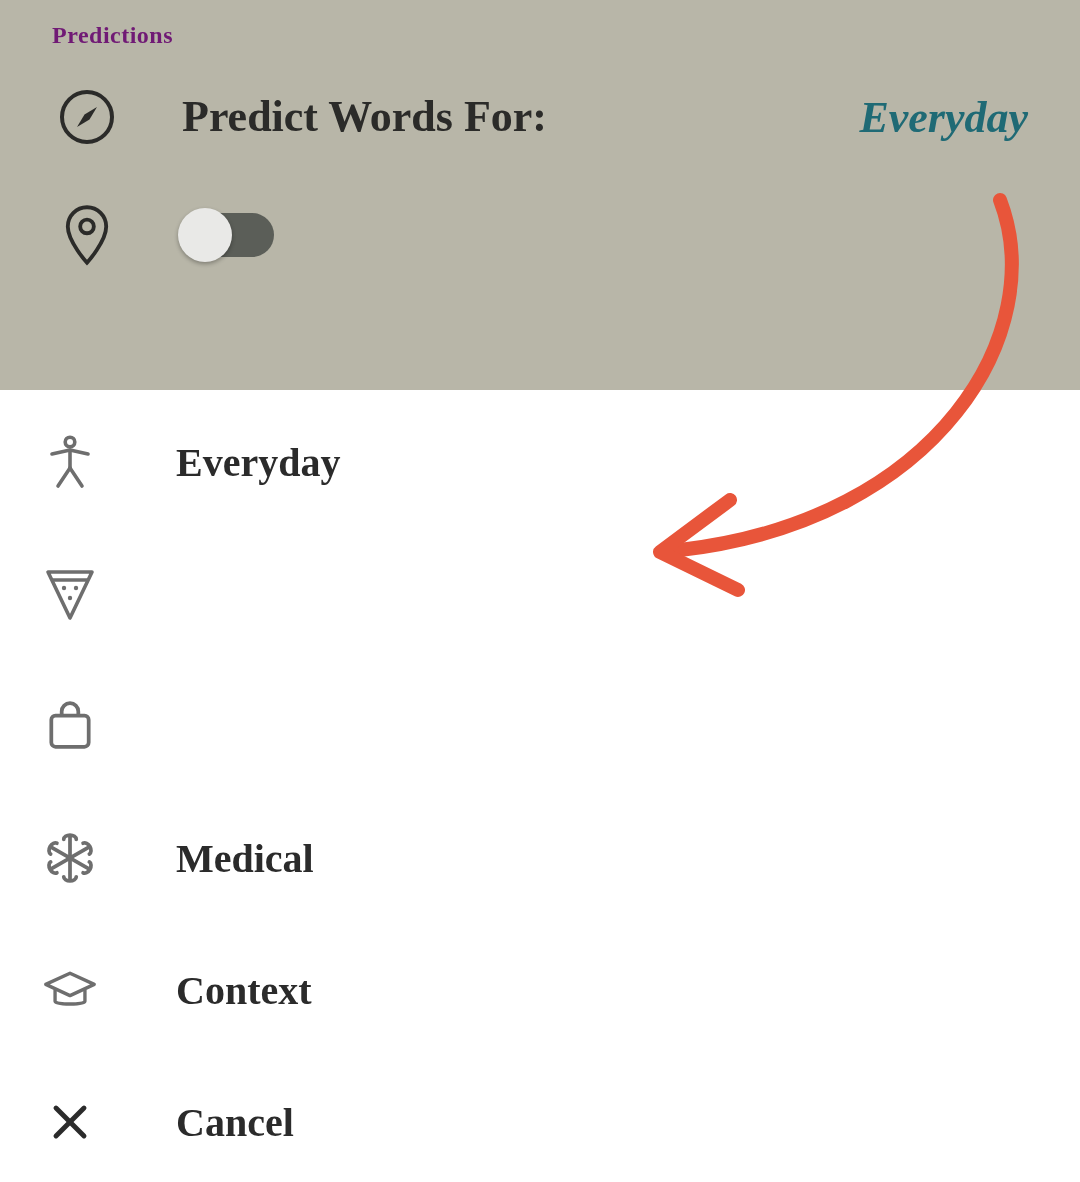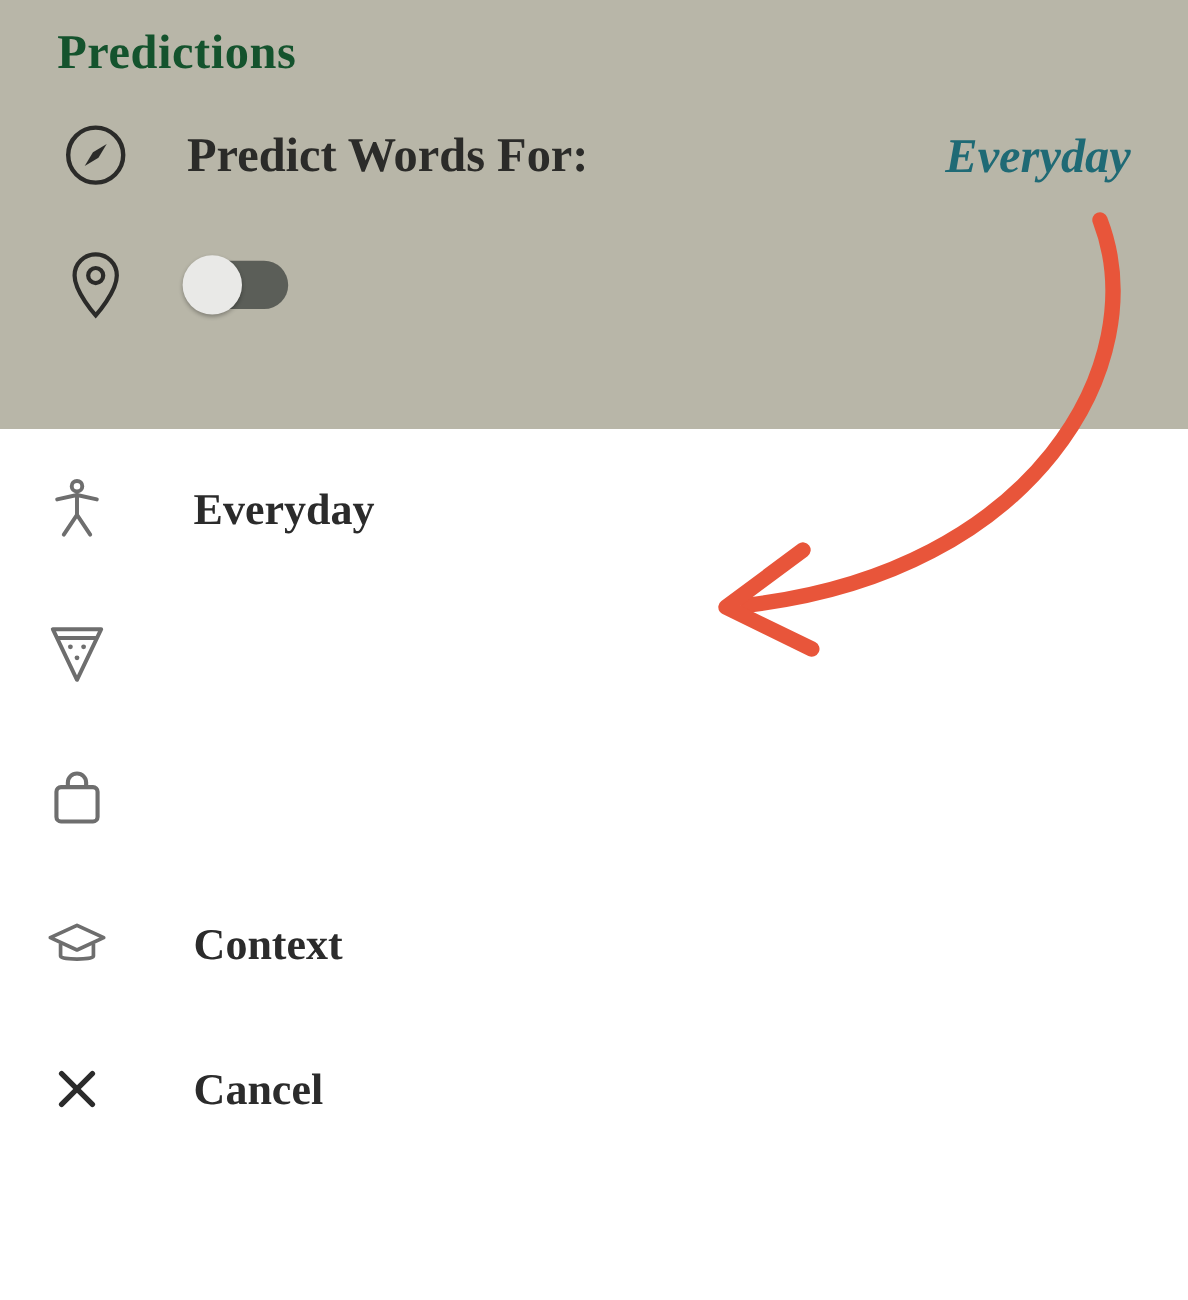--- a/index.html
+++ b/index.html
@@ -19,31 +19,31 @@
   
   .dimmed {
     position: absolute;
     left: 0; top: 0; right: 0;
     height: 390px;
     background: #b8b6a8; 
     padding: 20px 52px 0 52px;
   }
   .section-header {
     font-family: Georgia, serif;
-    font-size: 44px;
+    font-size: 24px;
     font-weight: 600;
-    color: #14532d;
+    color: #701a75;
     margin-bottom: 38px;
     margin-top: 2px;
     letter-spacing: .5px;
   }
   .setting-row {
     display: flex;
     align-items: center;
-    gap: 48px;
+    gap: 60px;
     margin-bottom: 56px;
   }
   .setting-row .icon-slot {
     width: 70px;
     display:flex;justify-content:center;align-items:center;
     flex-shrink:0;
   }
   .setting-label {
     font-family: Georgia, serif;
     font-size: 44px;
@@ -180,20 +180,36 @@
 
     <div class="menu-item">
       <span class="icon-slot">
         <svg width="50" height="54" viewBox="0 0 24 26" fill="none" stroke="#6e6e6e" stroke-width="1.8" stroke-linejoin="round">
           <rect x="3" y="8" width="18" height="15" rx="2"></rect>
           <path d="M8 8 L8 6 A4 4 0 0 1 16 6 L16 8"></path>
         </svg>
       </span>
     </div>
 
+    <div class="menu-item">
+      <span class="icon-slot">
+        <svg width="50" height="50" viewBox="0 0 24 24" fill="none" stroke="#6e6e6e" stroke-width="1.8" stroke-linejoin="round" stroke-linecap="round">
+          <path d="M12 2 L12 22"></path>
+          <path d="M12 2 L12 22" transform="rotate(60 12 12)"></path>
+          <path d="M12 2 L12 22" transform="rotate(-60 12 12)"></path>
+          <path d="M9 3 A3 2 0 0 1 15 3"></path>
+          <path d="M9 21 A3 2 0 0 0 15 21"></path>
+          <path d="M9 3 A3 2 0 0 1 15 3" transform="rotate(60 12 12)"></path>
+          <path d="M9 21 A3 2 0 0 0 15 21" transform="rotate(60 12 12)"></path>
+          <path d="M9 3 A3 2 0 0 1 15 3" transform="rotate(-60 12 12)"></path>
+          <path d="M9 21 A3 2 0 0 0 15 21" transform="rotate(-60 12 12)"></path>
+        </svg>
+      </span>
+      <span class="item-label">Medical</span>
+    </div>
 
     <div class="menu-item">
       <span class="icon-slot">
         <svg width="56" height="44" viewBox="0 0 30 22" fill="none" stroke="#6e6e6e" stroke-width="1.8" stroke-linejoin="round">
           <path d="M2 8 L15 2 L28 8 L15 14 Z"></path>
           <path d="M7 11 L7 17 C7 19 23 19 23 17 L23 11"></path>
         </svg>
       </span>
       <span class="item-label">Context</span>
     </div>

